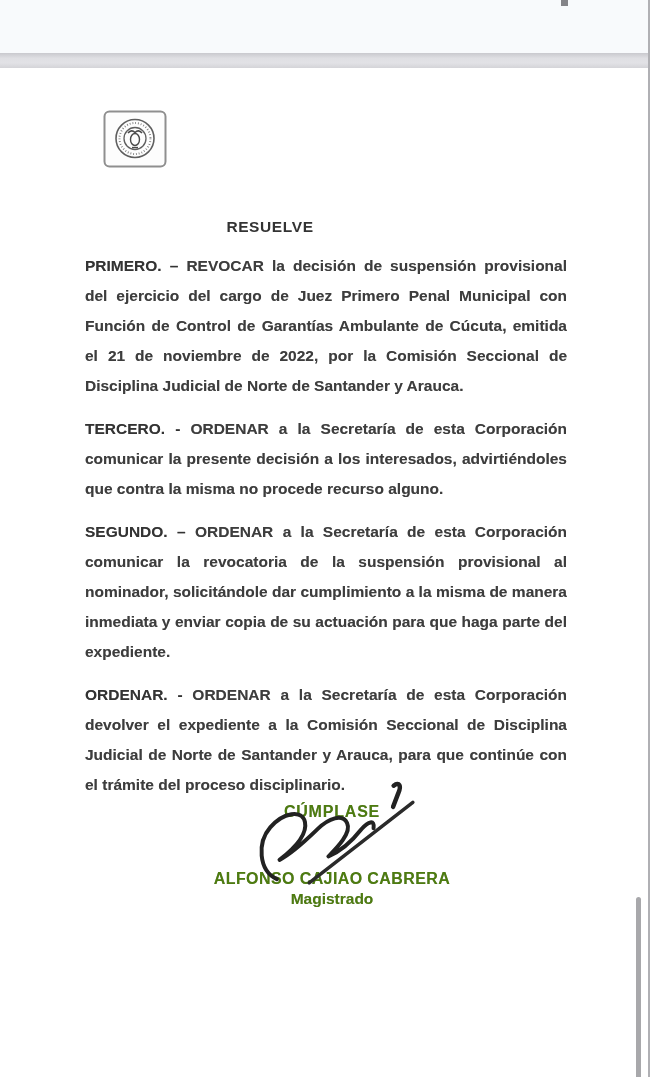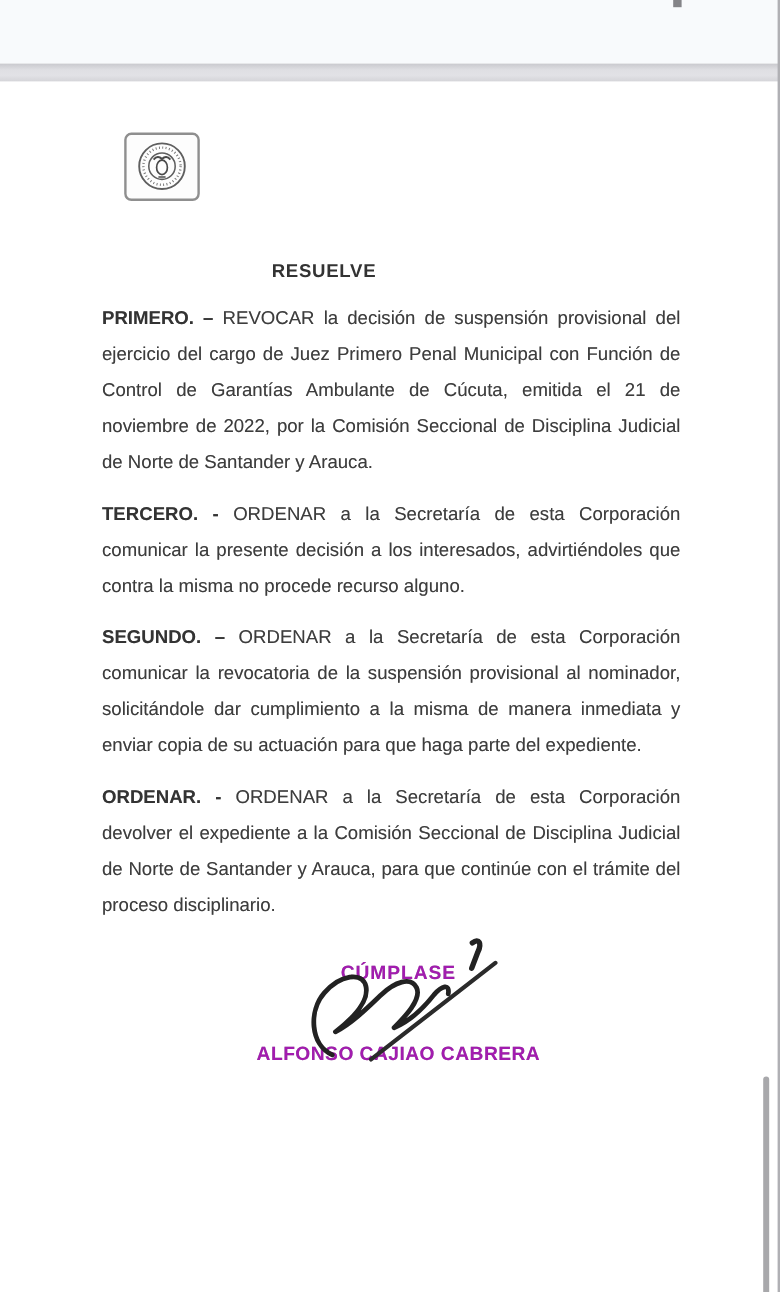--- a/index.html
+++ b/index.html
@@ -44,26 +44,26 @@
   .doc-title {
     position:absolute; top:150px; left:0; width:540px;
     text-align:center; font-weight:bold; font-size:15.5px;
     letter-spacing:.6px; color:#333;
   }
   .doc-body {
     position:absolute; top:183px; left:85px; width:482px;
     font-size:15.5px; line-height:30px; text-align:justify;
     color:#3d3d3d; text-shadow:0 0 .5px rgba(70,70,70,.45);
   }
-  .doc-body p { margin:0 0 13px 0; }
+  .doc-body p { margin:0 0 13px 0;font-weight:bold; }
   .doc-body strong { color:#333; }
   .closing {
     position:absolute; top:735px; left:85px; width:482px;
     text-align:center; padding-left:12px; box-sizing:border-box;
-    color:#a21caf; text-shadow:0 0 .5px rgba(70,70,70,.45);
+    color:#4d7c0f; text-shadow:0 0 .5px rgba(70,70,70,.45);
   }
   .cumplase  { font-weight:bold; font-size:16px; letter-spacing:.8px; line-height:18px; }
   .sig-name  { font-weight:bold; font-size:16px; letter-spacing:.4px; line-height:18px; margin-top:49px; }
   .sig-title { font-weight:bold; font-size:15.5px; line-height:18px; margin-top:2px; }
   .sig-svg { position:absolute; top:717px; left:248px; width:172px; height:102px; transform:rotate(-4deg); }
 </style>
 </head>
 <body>
 
 <div class="prev-page">
@@ -93,20 +93,21 @@
   <div class="doc-body">
     <p><strong>PRIMERO. –</strong> <span>REVOCAR la decisión de suspensión provisional del ejercicio del cargo de Juez Primero Penal Municipal con Función de Control de Garantías Ambulante de Cúcuta, emitida el 21 de noviembre de 2022, por la Comisión Seccional de Disciplina Judicial de Norte de Santander y Arauca.</span></p>
     <p><strong>TERCERO. -</strong> <span>ORDENAR a la Secretaría de esta Corporación comunicar la presente decisión a los interesados, advirtiéndoles que contra la misma no procede recurso alguno.</span></p>
     <p><strong>SEGUNDO. –</strong> <span>ORDENAR a la Secretaría de esta Corporación comunicar la revocatoria de la suspensión provisional al nominador, solicitándole dar cumplimiento a la misma de manera inmediata y enviar copia de su actuación para que haga parte del expediente.</span></p>
     <p><strong>ORDENAR. -</strong> <span>ORDENAR a la Secretaría de esta Corporación devolver el expediente a la Comisión Seccional de Disciplina Judicial de Norte de Santander y Arauca, para que continúe con el trámite del proceso disciplinario.</span></p>
   </div>
 
   <div class="closing">
     <div class="cumplase">CÚMPLASE</div>
     <div class="sig-name">ALFONSO CAJIAO CABRERA</div>
+    <div class="sig-title">Magistrado</div>
   </div>
 
   <div class="sig-svg">
     <svg viewBox="0 0 172 102" width="172" height="102">
       <path d="M 58 96 L 167 23" fill="none" stroke="#2b2b2b" stroke-width="3.5" stroke-linecap="round"></path>
       <path d="M 149 5 C 155 1 157 6 153 13 L 147 26" fill="none" stroke="#222" stroke-width="4.5" stroke-linecap="round"></path>
       <path d="M 26 90 C 8 80 9 52 23 38 C 37 24 56 22 58 35 C 60 49 42 63 30 71 C 44 65 58 53 70 43 C 82 33 96 29 100 39 C 104 49 88 63 79 71 C 91 67 104 57 114 46 C 121 39 128 37 126 46" fill="none" stroke="#222" stroke-width="4" stroke-linecap="round" stroke-linejoin="round"></path>
     </svg>
   </div>
 

